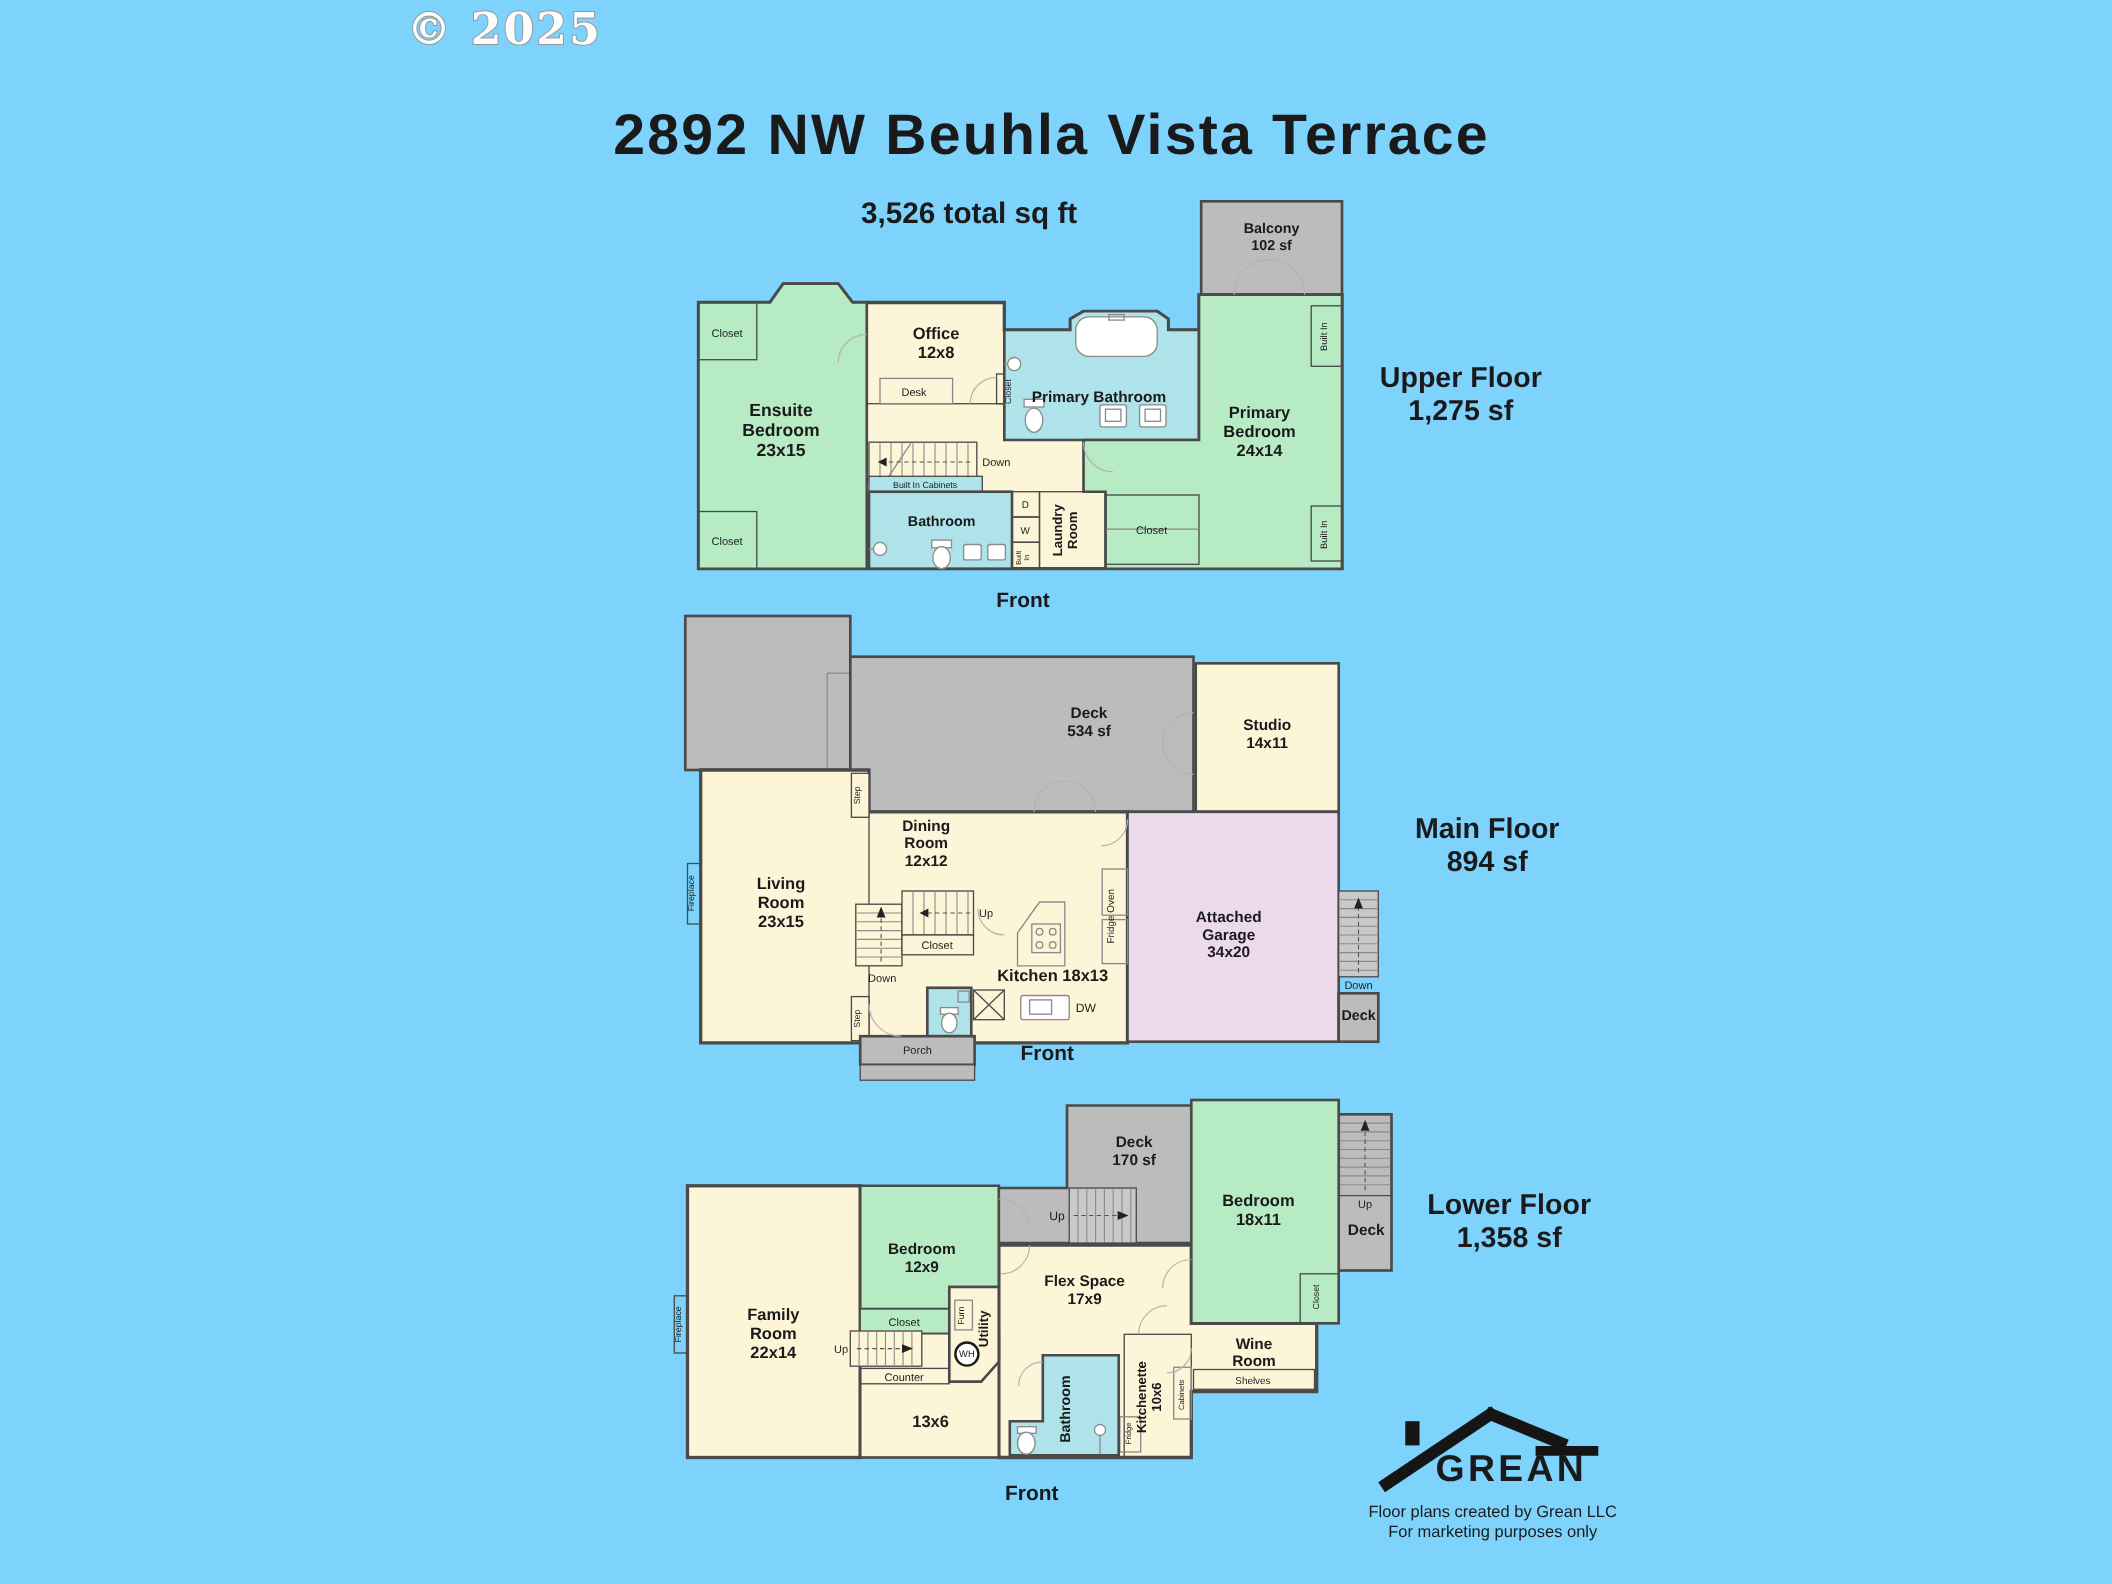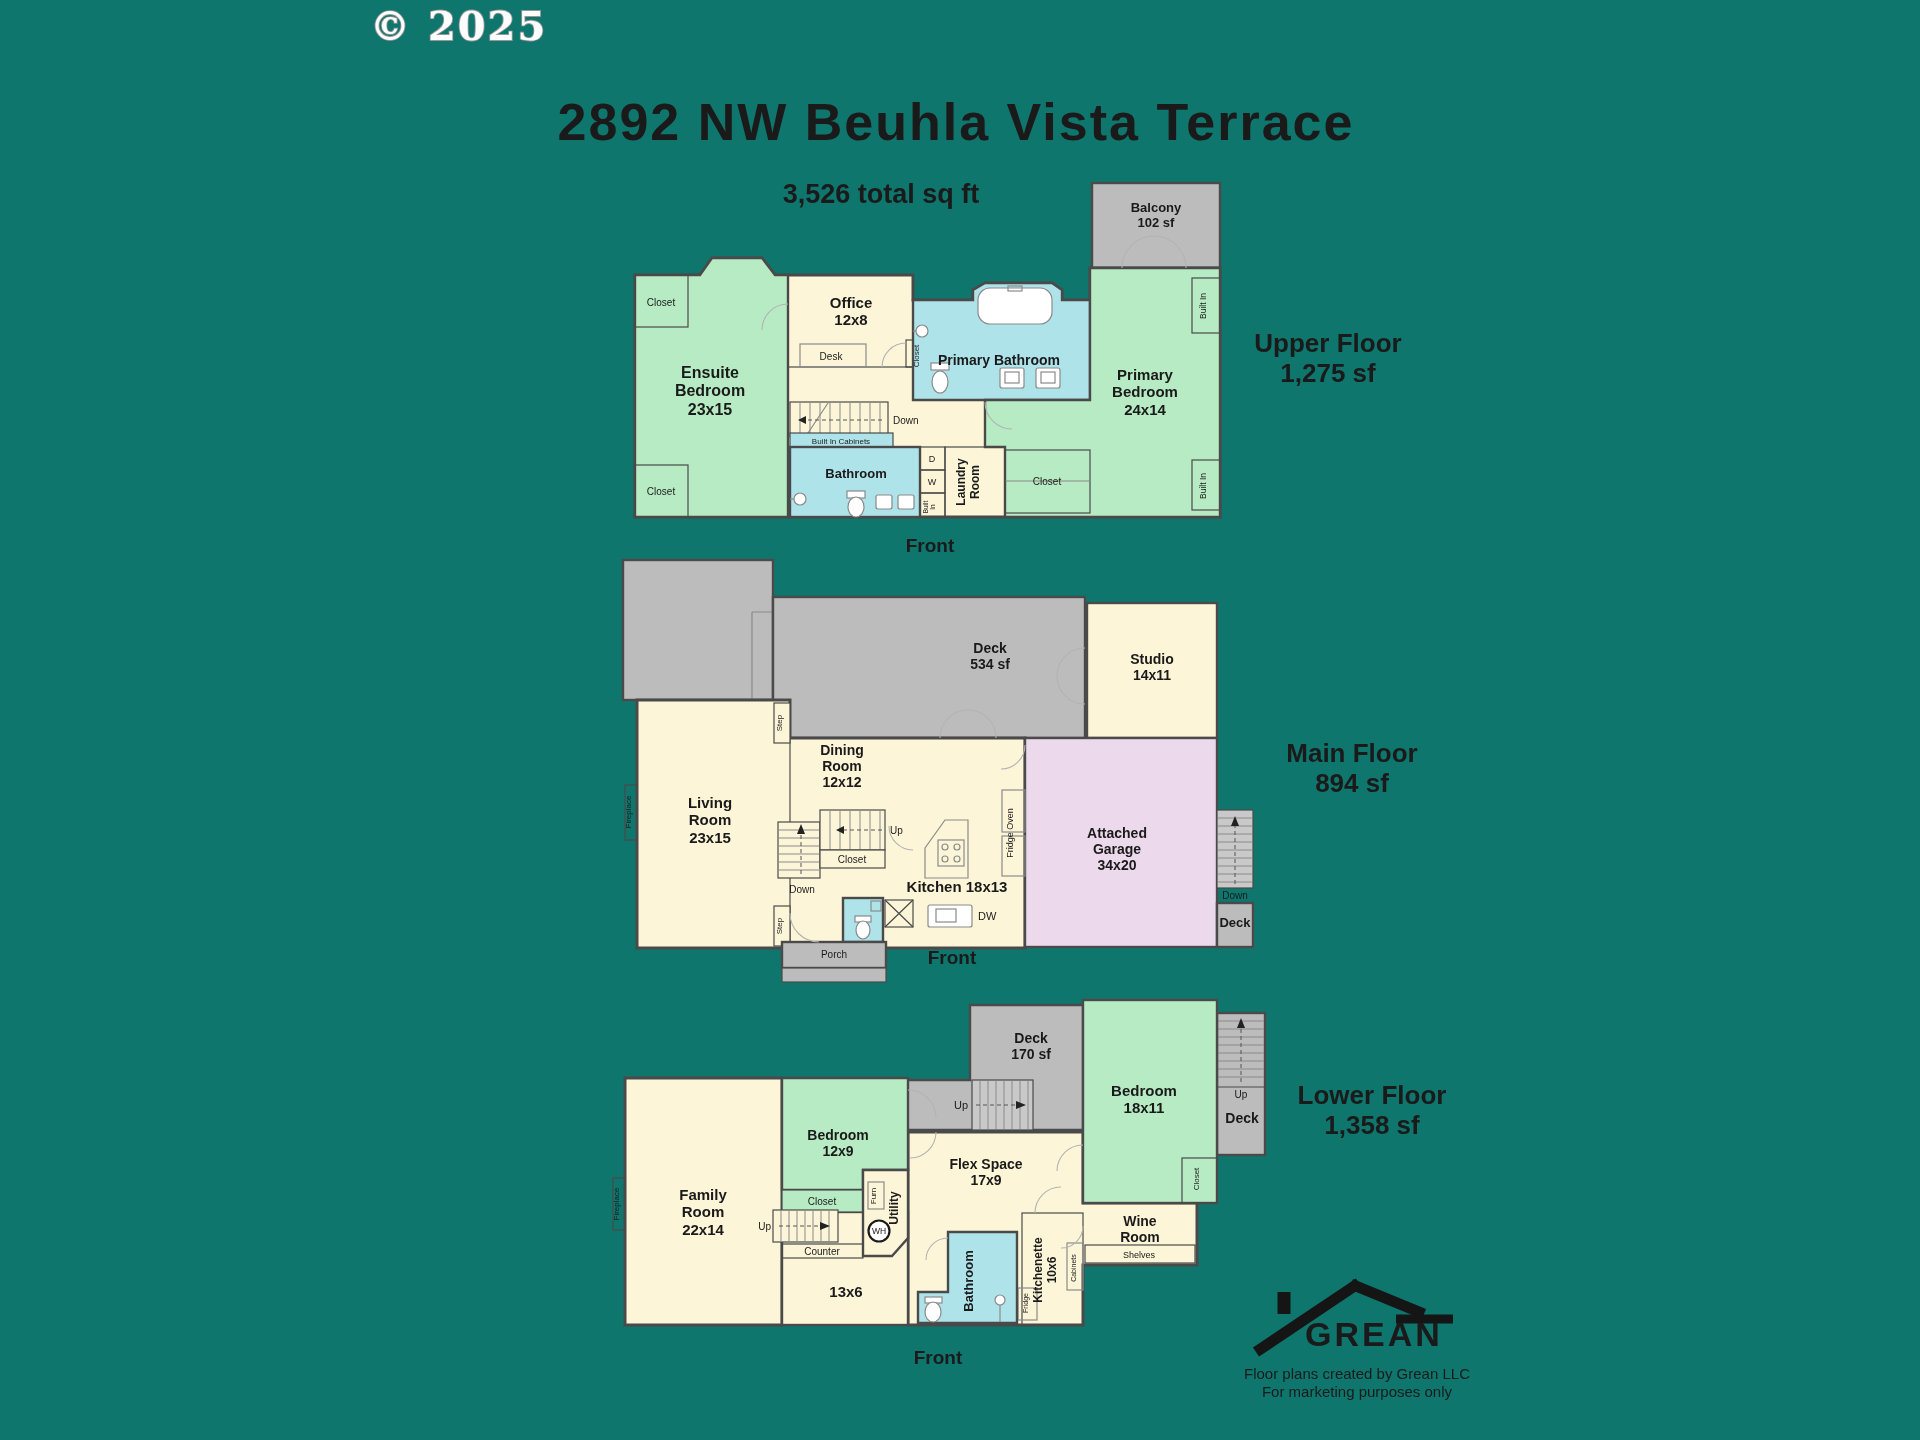--- a/index.html
+++ b/index.html
@@ -1,16 +1,16 @@
 <!DOCTYPE html>
 <html><head>
 <meta charset="utf-8">
 <style>
   html,body{margin:0;padding:0;background:#ffffff;}
-  .page{position:relative;width:1920px;height:1440px;background:#0f766e;overflow:hidden;}
+  .page{position:relative;width:1920px;height:1440px;background:#7dd3fc;overflow:hidden;}
   svg{position:absolute;left:0;top:0;}
   text{font-family:"Liberation Sans",sans-serif;fill:#1a1a1a;}
   .mid{text-anchor:middle;}
   .st{text-anchor:start;}
   .en{text-anchor:end;}
   .b{font-weight:bold;}
   .room{stroke:#4a4a4a;stroke-width:2.4;stroke-linejoin:miter;}
   .outer{stroke-width:3;}
   .thin{stroke:#4a4a4a;stroke-width:1.2;fill:none;}
   .thinf{stroke:#4a4a4a;stroke-width:1.2;}

